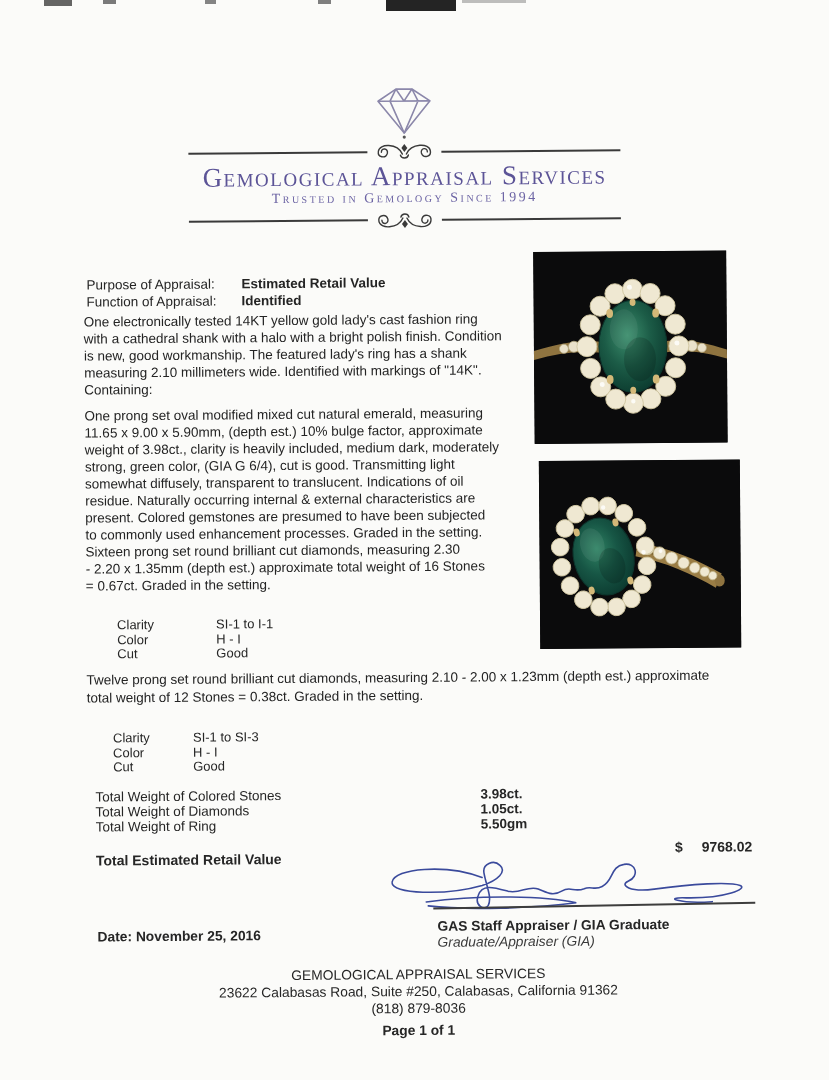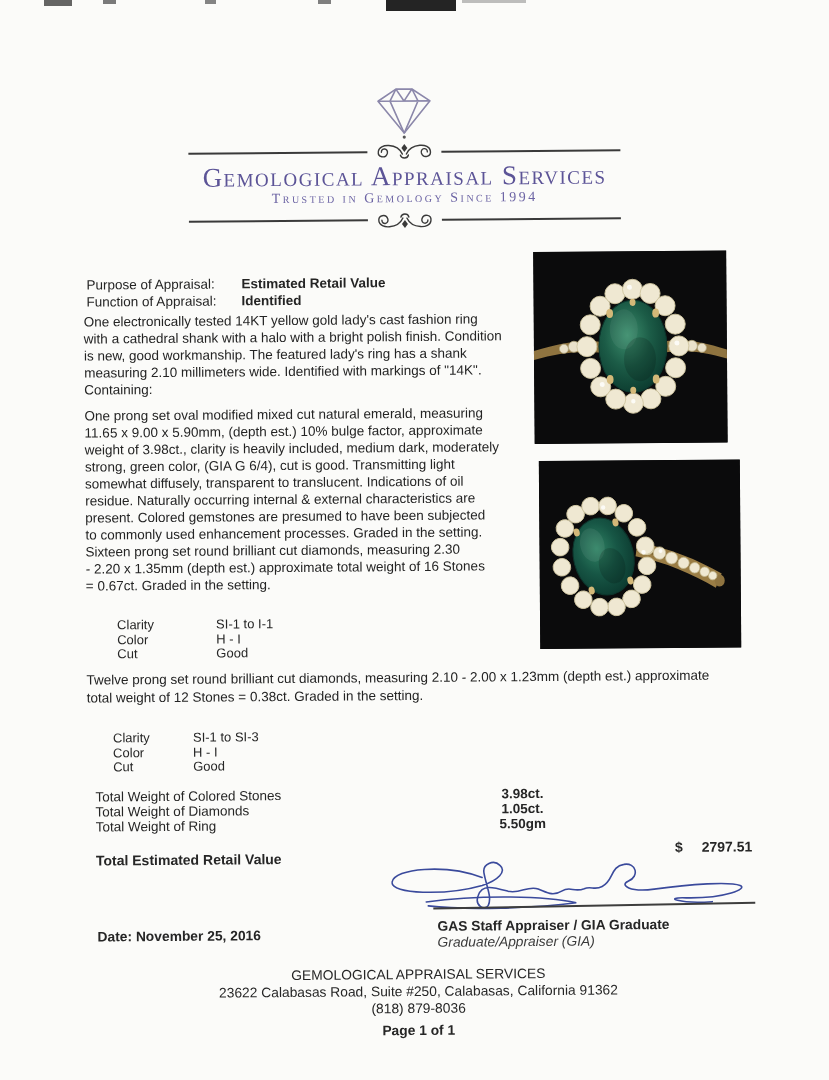--- a/index.html
+++ b/index.html
@@ -35,21 +35,21 @@
   .pre { white-space:pre-line; }
   .meta-row { display:flex; }
   .meta-row .lbl { width:155px; }
   .meta-row .val { font-weight:bold; }
   .grade-table .row { display:flex; line-height:14.6px; font-size:13px; }
   .grade-table .lbl { width:99px; }
   .grade-table .val { font-weight:normal; }
   .t2 .lbl { width:80px; }
   .totals .row { display:flex; line-height:15.2px; font-size:13.5px; }
   .totals .lbl { width:385px; }
-  .totals .val { font-weight:bold; width:84px; text-align:center; }
+  .totals .val { font-weight:bold; width:84px; }
   .retail-label { font-weight:bold; font-size:14px; }
   .retail-value { display:flex; gap:19px; font-weight:bold; font-size:14px; }
   .date-line { font-weight:bold; font-size:13.8px; }
   .sig-title { font-weight:bold; font-size:13.8px; }
   .sig-subtitle { font-style:italic; font-size:13.8px; color:#3a3a3a; }
   .sig-underline { position:absolute; left:430px; top:906px; width:322px; height:2px; background:#3d3d3d; transform:rotate(-0.6deg); }
 
   
   .photo { position:absolute; background:var(--photo-background,#0b0b0c); }
   .photo svg { display:block; }
@@ -186,21 +186,21 @@
       <div class="row">
         <span class="lbl">Total Weight of Ring</span>
         <span class="val">5.50gm</span>
       </div>
     </section>
 
     <div class="abs retail-label" style="left:93px; top:850px;">Total Estimated Retail Value</div>
 
     <div class="abs retail-value" style="left:672px; top:841px;">
       <span>$</span>
-      <span>2797.51</span>
+      <span>9768.02</span>
     </div>
 
     <svg class="abs" style="left:383px; top:856px;" width="368" height="56" viewBox="0 0 368 56">
       <g fill="none" stroke="var(--ink-blue,#3a4a9c)" stroke-width="1.6" stroke-linecap="round">
         <path d="M96,22 C60,8 8,12 6,26 C4,38 60,40 96,30 C112,25 121,16 114,10 C108,4 96,8 98,18 C100,30 106,42 102,50 C98,56 88,50 92,40 C96,28 108,32 122,36 C134,39 142,30 152,34 C160,37 166,42 176,36 C184,31 188,38 198,34 C205,31 208,36 216,32 C228,26 224,12 238,10 C250,8 254,22 242,27 C233,31 244,38 268,35 C305,30 344,28 354,32 C362,35 340,45 300,44 C276,43 292,50 326,48"></path>
         <path d="M40,46 C95,39 160,41 190,48 C150,53 80,55 42,50"></path>
       </g>
     </svg>
     <div class="sig-underline"></div>
 

